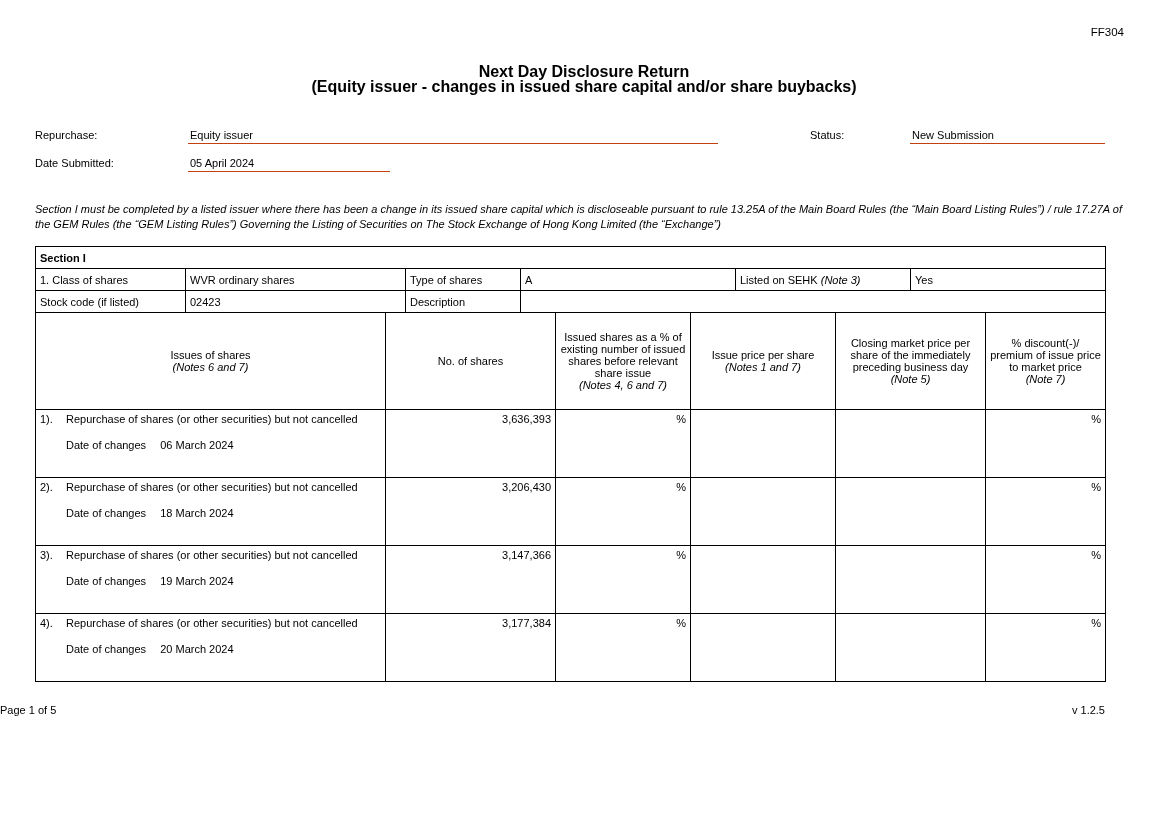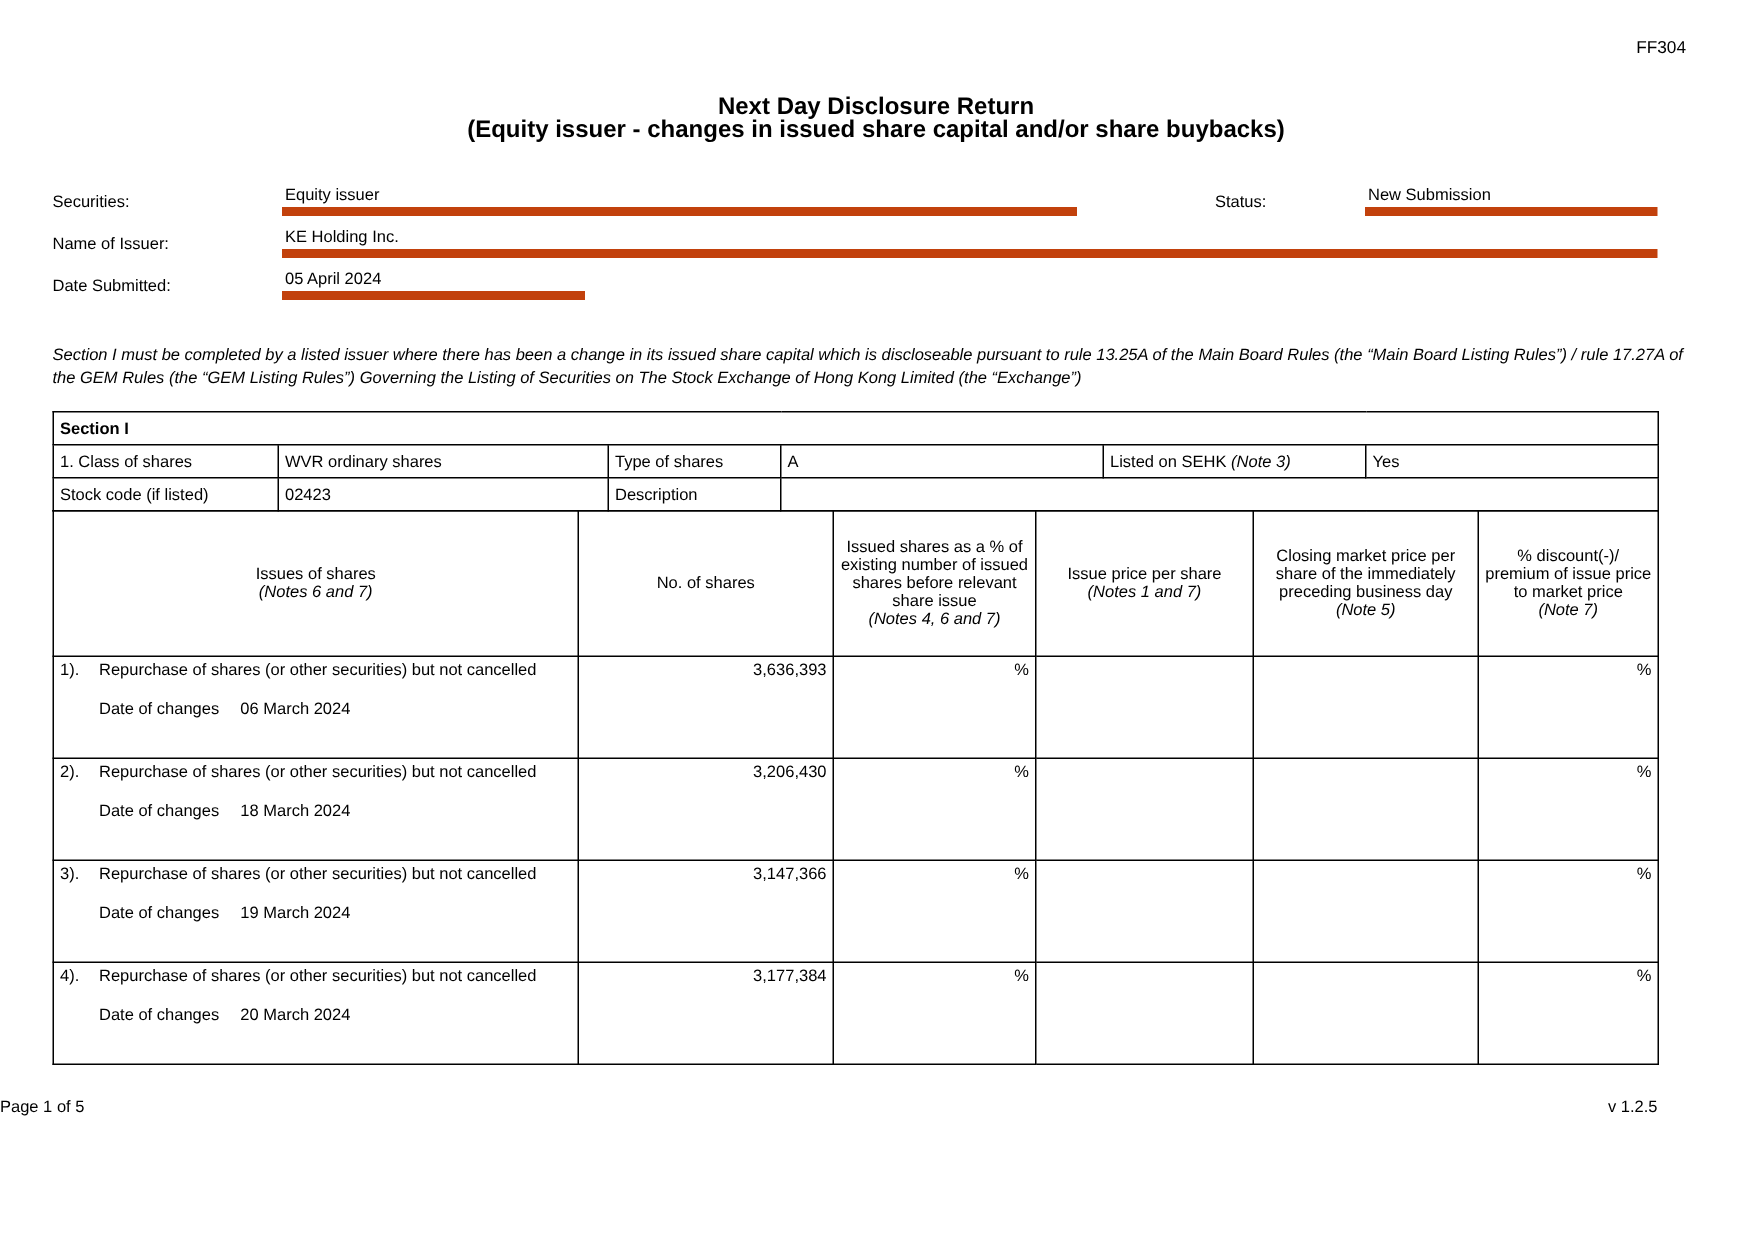--- a/index.html
+++ b/index.html
@@ -9,21 +9,21 @@
     font-family:"Liberation Sans", sans-serif;
     font-size:11px; color:#000;
     overflow:hidden;
   }
   .form-code { position:absolute; top:26px; right:44px; font-size:11.5px; }
   .title-block { padding-top:64px; text-align:center; font-weight:bold; font-size:16px; line-height:15px; }
 
   .header-fields { margin:22px 35px 0 35px; }
   .field-row { display:flex; align-items:flex-end; height:28px; }
   .flabel { width:153px; padding-bottom:3px; flex:0 0 auto; }
-  .fvalue { border-bottom:6px solid #c2410c; padding:0 2px 2px 2px; flex:0 0 auto; }
+  .fvalue { border-bottom:1px solid #c2410c; padding:0 2px 2px 2px; flex:0 0 auto; }
   .instrument-value { width:530px; }
   .status-label { width:100px; margin-left:92px; }
   .status-value { width:195px; }
   .issuer-value { width:917px; }
   .date-value { width:202px; }
 
   .intro { margin:30px 35px 0 35px; font-style:italic; line-height:14.5px; }
 
   table { border-collapse:collapse; table-layout:fixed; margin-left:35px; width:1070px; }
   td { border:1px solid #000; padding:3px 4px; vertical-align:middle; overflow:hidden; }
@@ -62,28 +62,24 @@
 
 <div class="form-code">FF304</div>
 
 <div class="title-block">
   <div>Next Day Disclosure Return</div>
   <div>(Equity issuer - changes in issued share capital and/or share buybacks)</div>
 </div>
 
 <div class="header-fields">
   <div class="field-row">
-    <span class="flabel">Securities:</span>
+    <span class="flabel">Repurchase:</span>
     <span class="fvalue instrument-value">Equity issuer</span>
     <span class="flabel status-label">Status:</span>
     <span class="fvalue status-value">New Submission</span>
-  </div>
-  <div class="field-row">
-    <span class="flabel">Name of Issuer:</span>
-    <span class="fvalue issuer-value">KE Holding Inc.</span>
   </div>
   <div class="field-row">
     <span class="flabel">Date Submitted:</span>
     <span class="fvalue date-value">05 April 2024</span>
   </div>
 </div>
 
 <p class="intro">Section I must be completed by a listed issuer where there has been a change in its issued share capital which is discloseable pursuant to rule 13.25A of the Main Board Rules (the “Main Board Listing Rules”) / rule 17.27A of the GEM Rules (the “GEM Listing Rules”) Governing the Listing of Securities on The Stock Exchange of Hong Kong Limited (the “Exchange”)</p>
 
 <table class="info-table">

